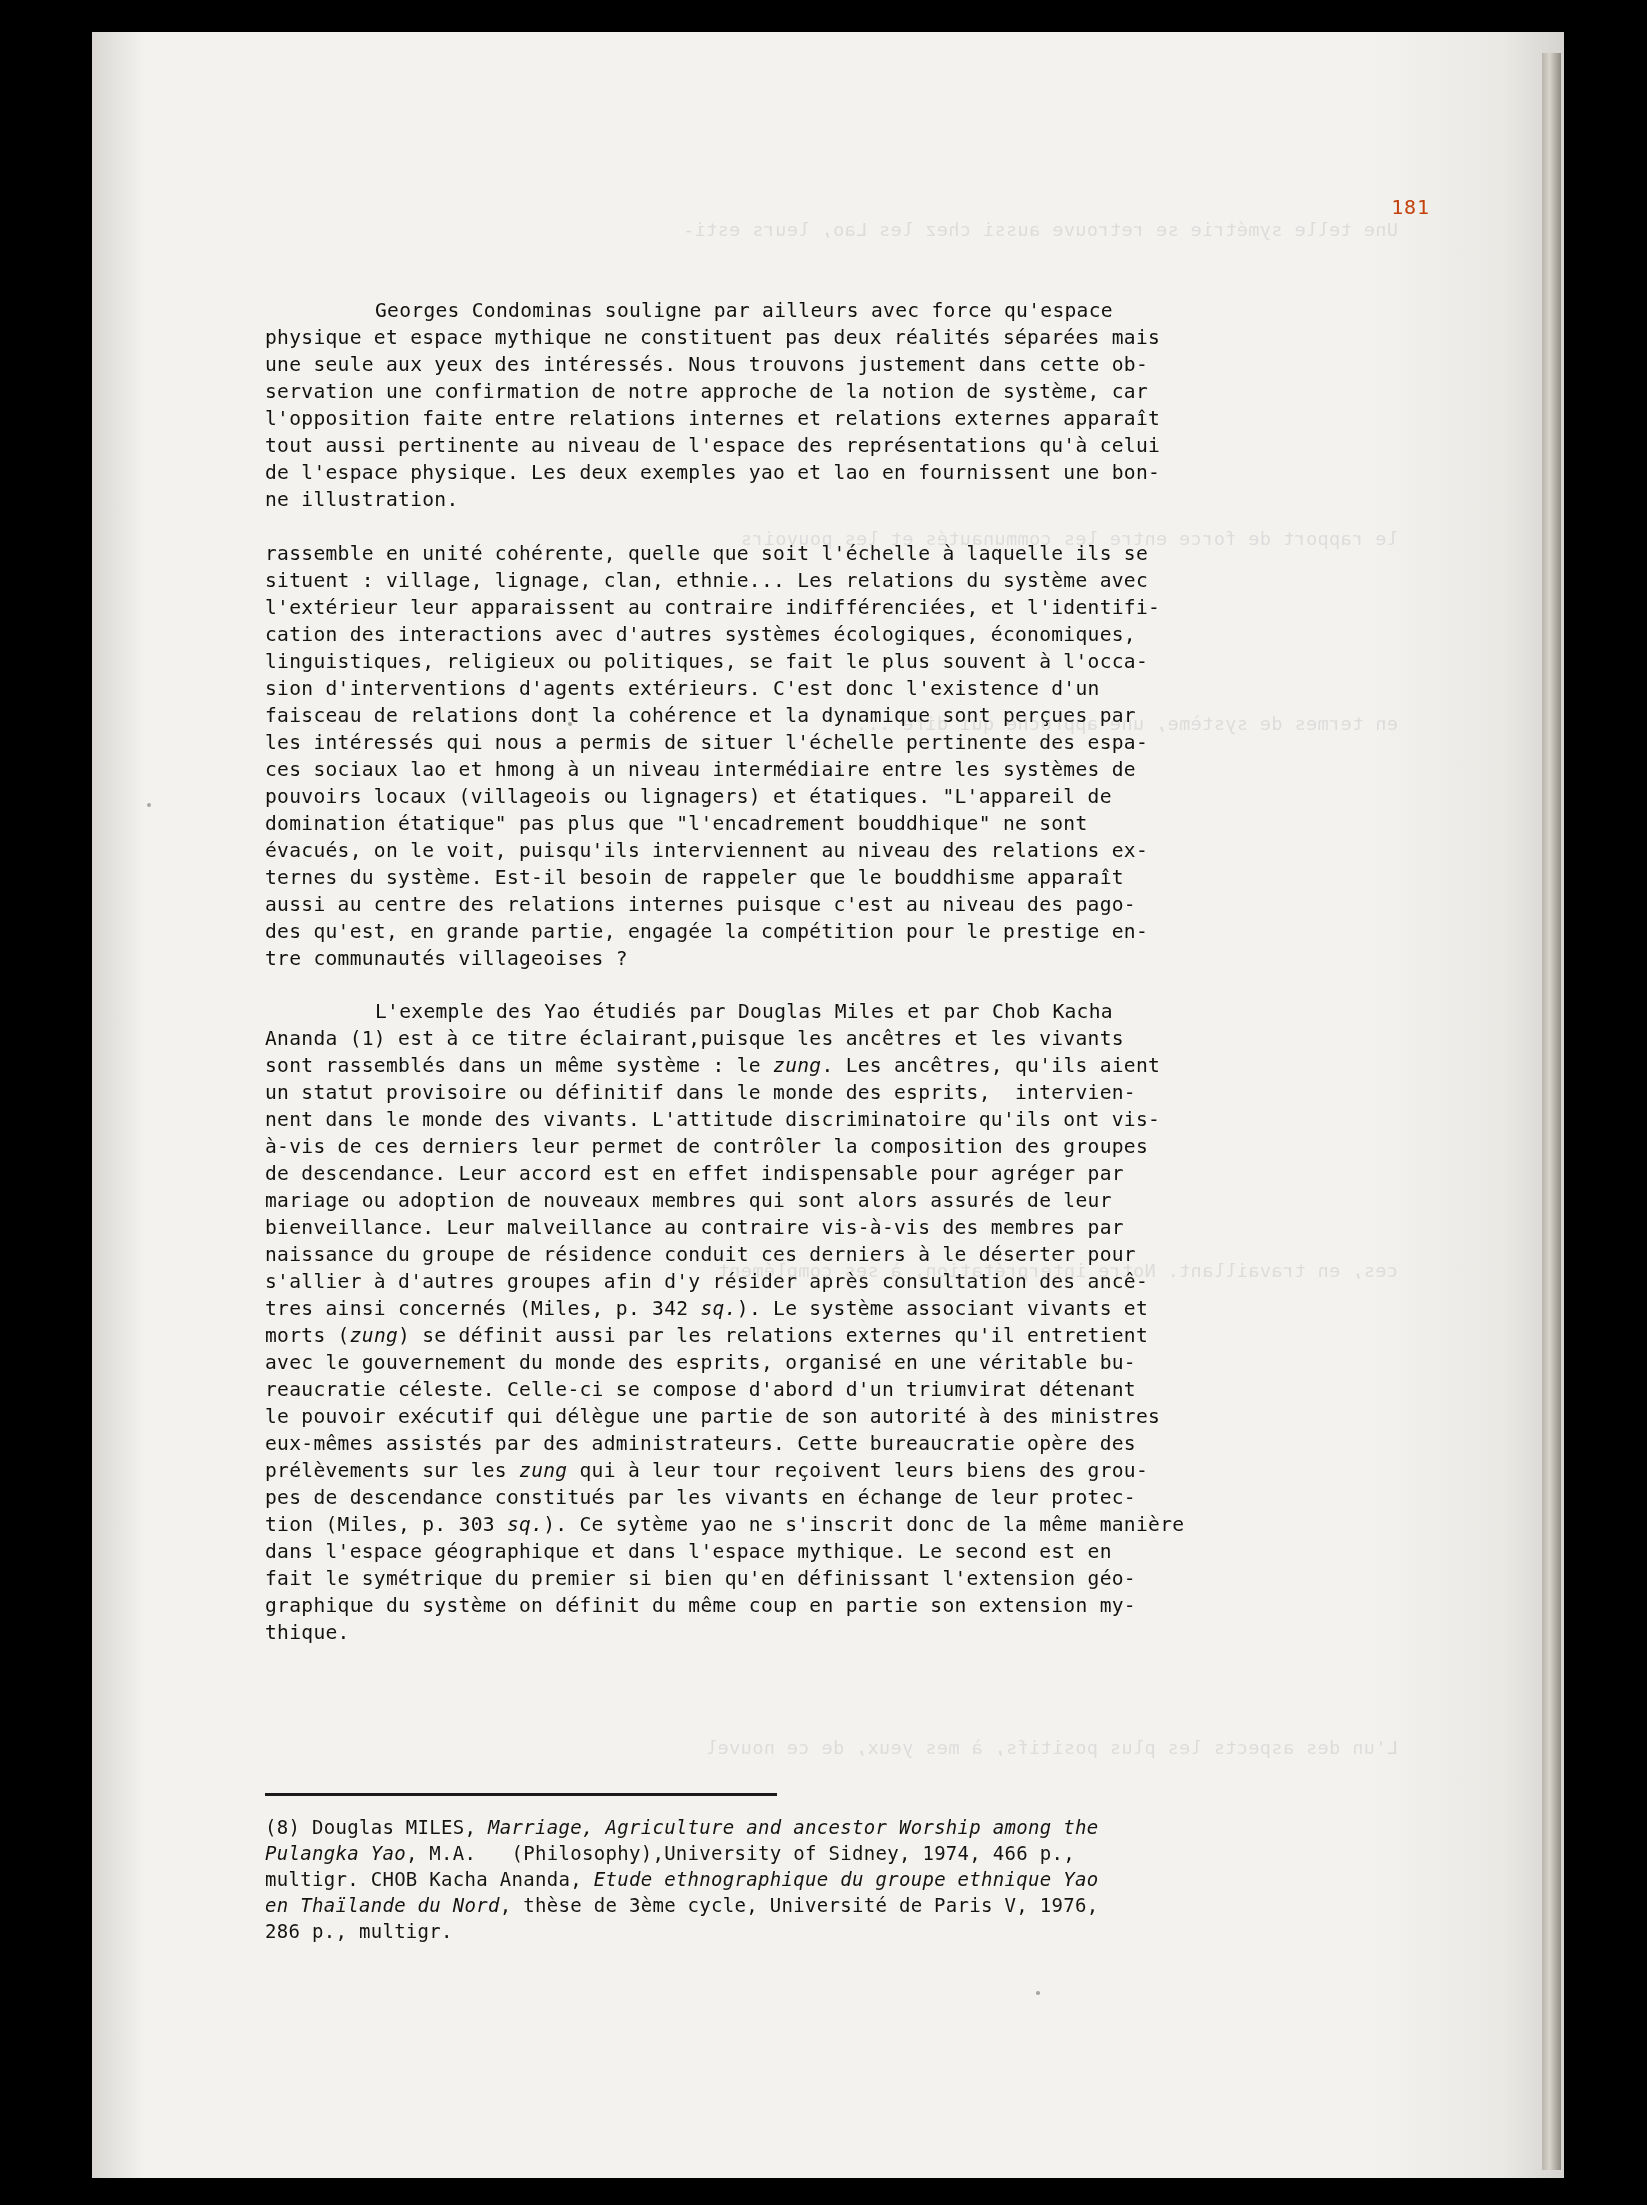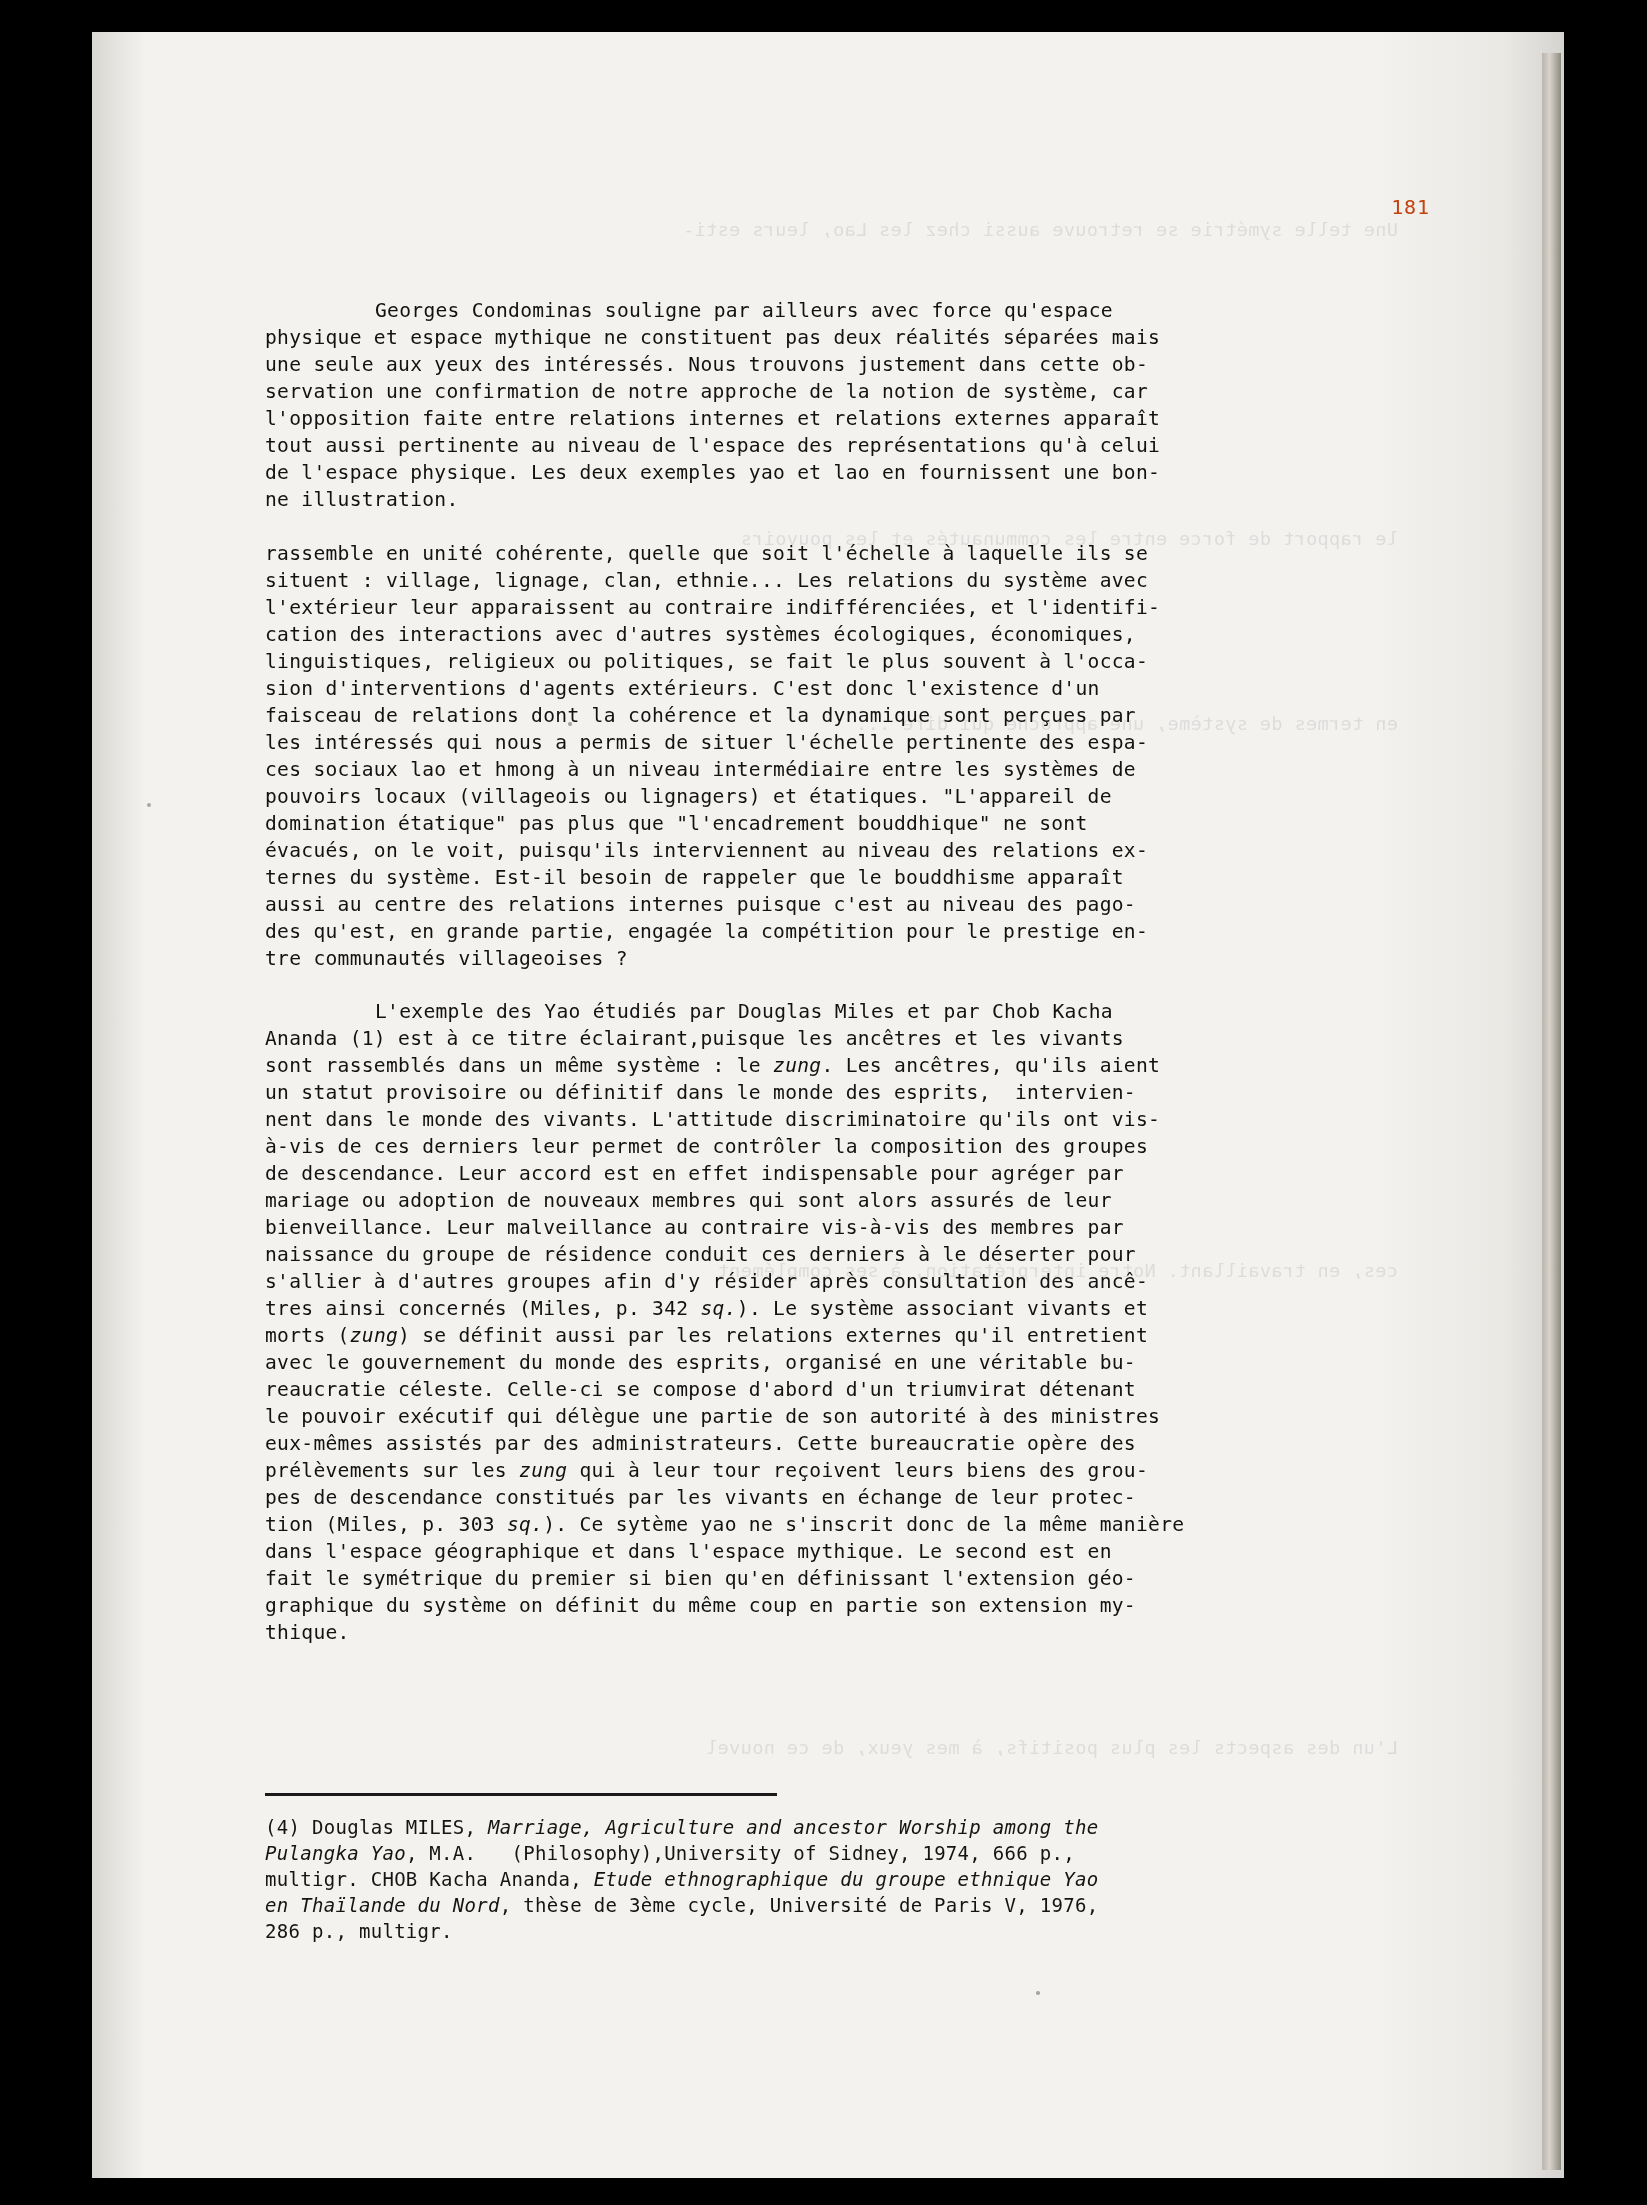--- a/index.html
+++ b/index.html
@@ -185,22 +185,22 @@
 prélèvements sur les </span><em>zung</em><span> qui à leur tour reçoivent leurs biens des grou-
 pes de descendance constitués par les vivants en échange de leur protec-
 tion (Miles, p. 303 </span><em>sq.</em><span>). Ce sytème yao ne s'inscrit donc de la même manière
 dans l'espace géographique et dans l'espace mythique. Le second est en
 fait le symétrique du premier si bien qu'en définissant l'extension géo-
 graphique du système on définit du même coup en partie son extension my-
 thique.</span></p>
   </div>
 
   <div id="footnote-rule"></div>
-  <div id="footnote"><span>(4) Douglas MILES, </span><em>Marriage, Agriculture and ancestor Worship among the
-Pulangka Yao</em><span>, M.A.   (Philosophy),University of Sidney, 1974, 666 p.,
+  <div id="footnote"><span>(8) Douglas MILES, </span><em>Marriage, Agriculture and ancestor Worship among the
+Pulangka Yao</em><span>, M.A.   (Philosophy),University of Sidney, 1974, 466 p.,
 multigr. CHOB Kacha Ananda, </span><em>Etude ethnographique du groupe ethnique Yao
 en Thaïlande du Nord</em><span>, thèse de 3ème cycle, Université de Paris V, 1976,
 286 p., multigr.</span></div>
 
   <span class="speck" style="left:55px;  top:771px;  width:4.4px;  height:4.4px;"></span>
   <span class="speck" style="left:476px; top:690px; width:3.5px;  height:3.5px;"></span>
   <span class="speck" style="left:944px;top:1959px;width:3.5px;  height:3.5px;"></span>
 </div>
 
 <div id="book-edge"></div>

